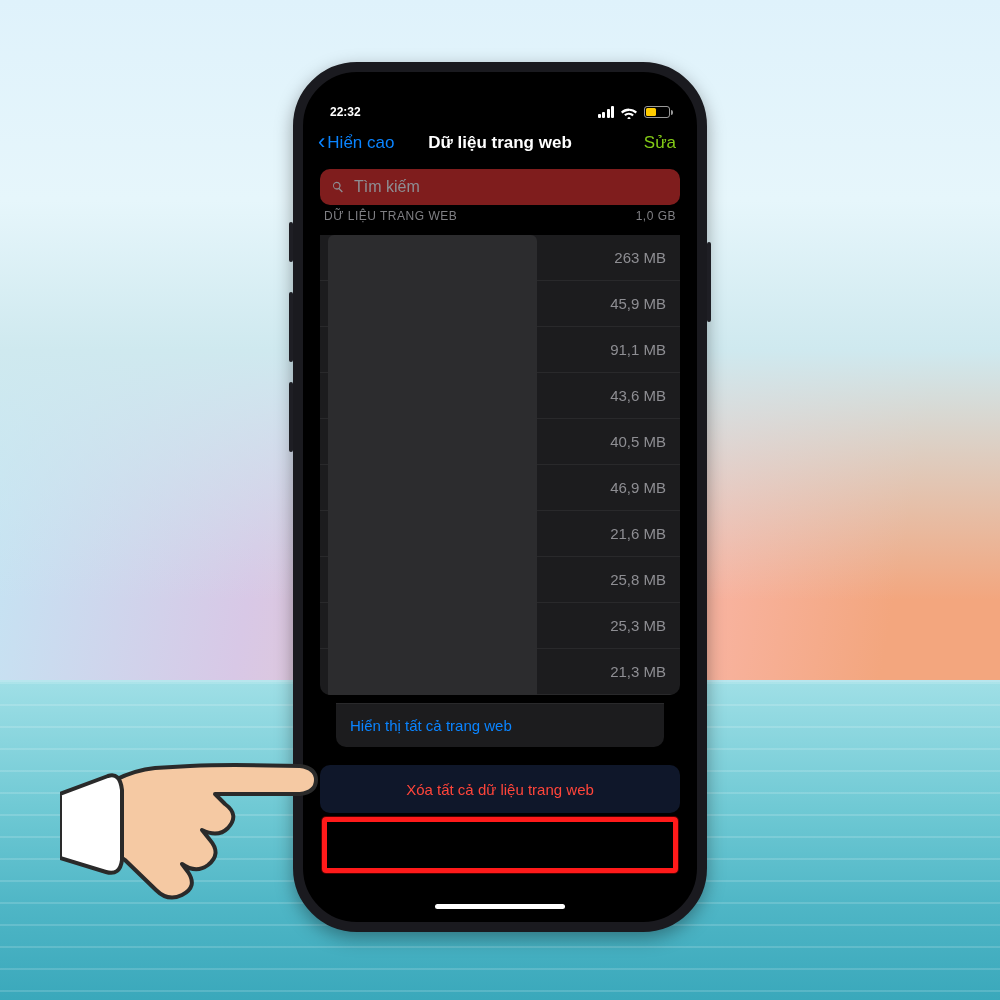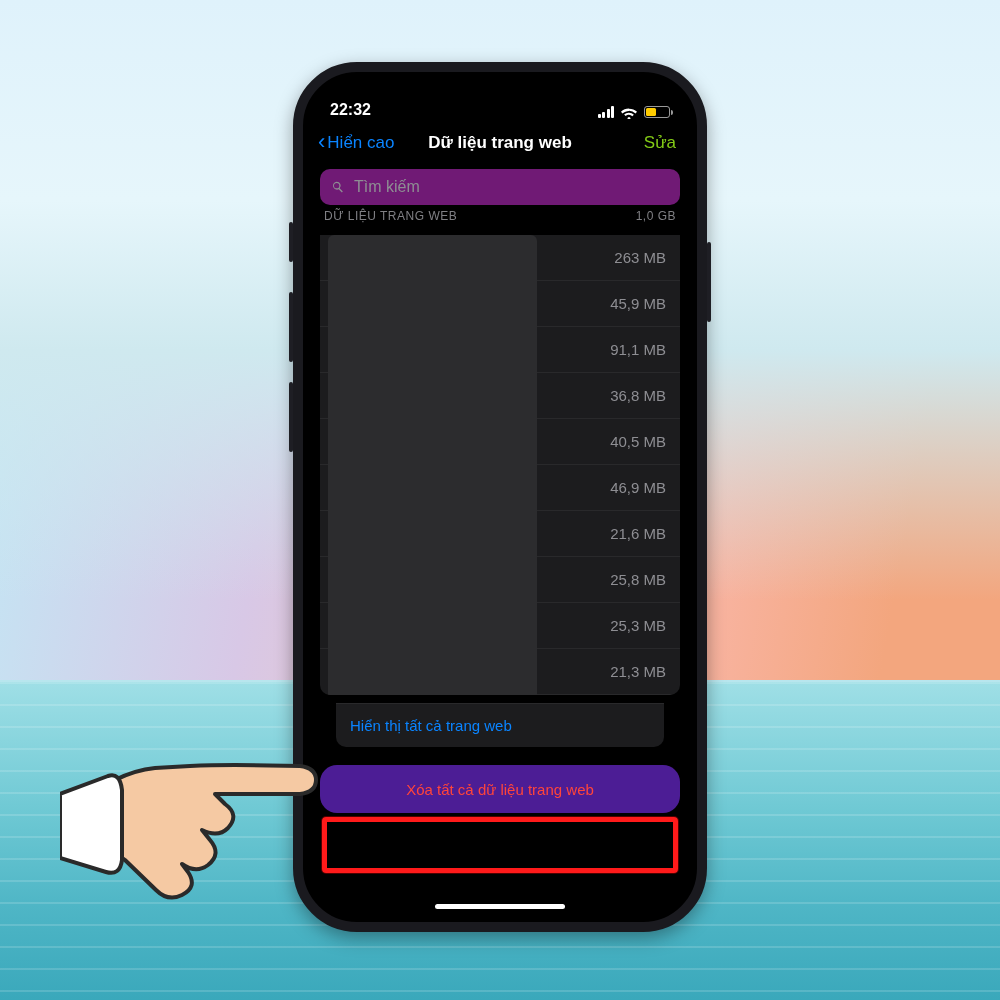--- a/index.html
+++ b/index.html
@@ -69,21 +69,21 @@
   .sb2 { left:-14px; top:150px; width:4px; height:40px; border-radius:2px; }
   .sb3 { left:-14px; top:220px; width:4px; height:70px; border-radius:2px; }
   .sb4 { left:-14px; top:310px; width:4px; height:70px; border-radius:2px; }
   .home-ind { position:absolute; bottom:8px; left:50%; transform:translateX(-50%); width:130px; height:5px; border-radius:3px; background:#fff; z-index:60;}
 
   
   .statusbar {
     height: 44px;
     display:flex; align-items:flex-end; justify-content:space-between;
     padding: 0 22px 2px;
-    color:#fff; font-weight:600; font-size:16px;
+    color:#fff; font-weight:600; font-size:12px;
   }
   .status-icons { display:flex; align-items:center; gap:6px; }
   .sig { display:flex; align-items:flex-end; gap:1.5px; height:12px; }
   .sig span { width:3px; background:#fff; border-radius:1px; }
   .sig span:nth-child(1){height:4px}
   .sig span:nth-child(2){height:6px}
   .sig span:nth-child(3){height:9px}
   .sig span:nth-child(4){height:12px}
   .wifi svg { display:block; width:18px; height:14px; fill:#fff; }
   .batt {
@@ -104,21 +104,21 @@
   }
   .navhdr .back .chev { font-size:22px; line-height:1; margin-top:-2px; }
   .navhdr .title { font-size:17px; font-weight:600; }
   .navhdr .edit {
     position:absolute; right:16px; color:#84cc16; font-size:17px;
   }
 
   
   .searchfield {
     margin: 4px 12px 8px; height:36px;
-    background:#701a75; border-radius:10px;
+    background:#7f1d1d; border-radius:10px;
     display:flex; align-items:center; gap:8px; padding:0 10px;
     color:#8e8e93;
   }
   .searchfield svg { width:16px; height:16px; fill:#8e8e93; }
 
   
   .sect-hdr {
     display:flex; justify-content:space-between;
     color:#8e8e93; font-size:12px; letter-spacing:.5px;
     padding: 8px 16px 4px; text-transform:uppercase;
@@ -149,21 +149,21 @@
     display:flex; align-items:center; padding:0 14px;
     color:#0a84ff; font-size:15px;
     border-top:1px solid rgba(255,255,255,.06);
   }
 
   .delete-wrap {
     margin: 18px 12px 0;
   }
   .delete-btn {
     height:48px; display:flex; align-items:center; justify-content:center;
-    background:#4c1d95; border-radius:17px;
+    background:#0f172a; border-radius:10px;
     color:#ff453a; font-size:15px;
   }
   .highlight {
     position:absolute; border:5px solid #ff1a1a; border-radius:4px;
     pointer-events:none;
     box-shadow: 0 0 0 1px rgba(255,0,0,.3);
   }
 
   
   .hand {
@@ -235,21 +235,21 @@
       <div class="row">
           <span></span>
           <span class="val">45,9 MB</span>
         </div>
       <div class="row">
           <span></span>
           <span class="val">91,1 MB</span>
         </div>
       <div class="row">
           <span></span>
-          <span class="val">36,8 MB</span>
+          <span class="val">43,6 MB</span>
         </div>
       <div class="row">
           <span></span>
           <span class="val">40,5 MB</span>
         </div>
       <div class="row">
           <span></span>
           <span class="val">46,9 MB</span>
         </div>
       <div class="row">

